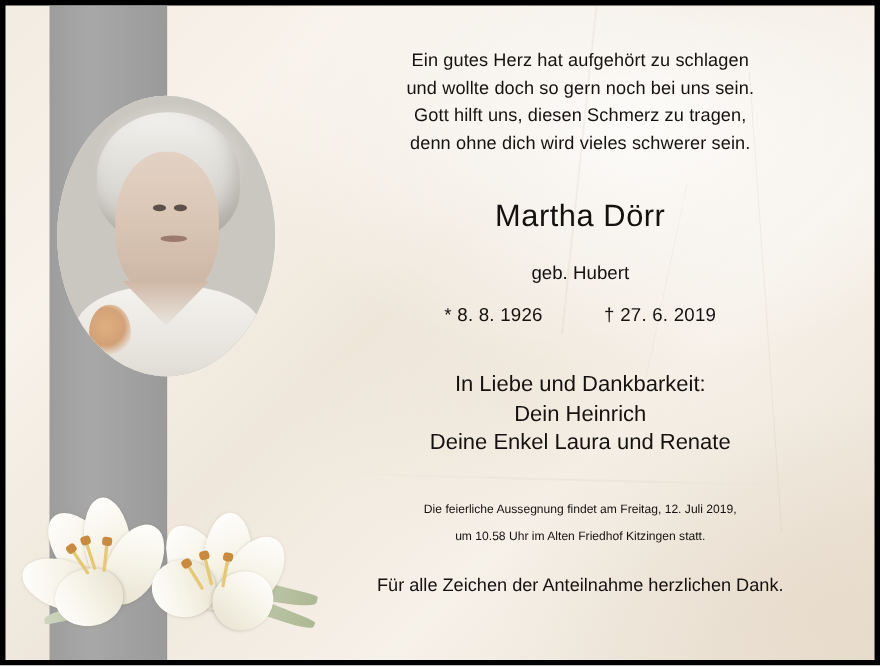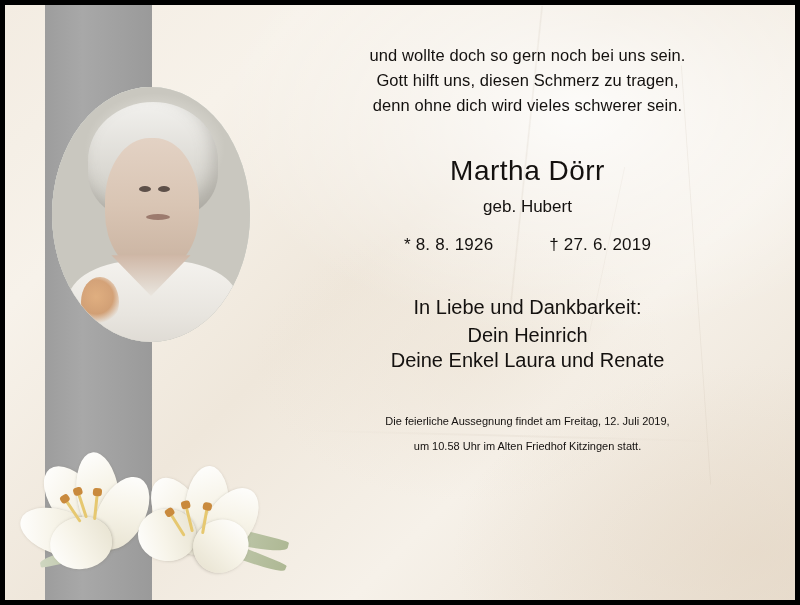--- a/index.html
+++ b/index.html
@@ -184,21 +184,21 @@
   .verse div { white-space: nowrap; }
 
   .name {
     margin-top: 30px;
     font-size: 28px;
     line-height: 46px;
     font-weight: 400;
     letter-spacing: .5px;
   }
   .maiden {
-    margin-top: 3px;
+    margin-top: 20px;
     font-size: 17px;
   }
   .dates {
     margin-top: 18px;
     font-size: 17px;
     letter-spacing: .2px;
   }
   .dates .sep { display: inline-block; width: 46px; }
 
   .dedication {
@@ -266,20 +266,21 @@
     <div class="petal" style="left:112px; top:76px; width:52px; height:58px; transform:rotate(-86deg);"></div>
     <div class="petal" style="left:166px; top:88px; width:52px; height:56px; transform:rotate(62deg);"></div>
     <div class="stamen" style="left:162px; top:76px; transform:rotate(-14deg);"></div>
     <div class="stamen" style="left:172px; top:78px; transform:rotate(10deg);"></div>
     <div class="stamen" style="left:154px; top:80px; transform:rotate(-32deg);"></div>
   </div>
 
   <div class="content">
 
     <div class="verse">
+      <div>Ein gutes Herz hat aufgehört zu schlagen</div>
       <div>und wollte doch so gern noch bei uns sein.</div>
       <div>Gott hilft uns, diesen Schmerz zu tragen,</div>
       <div>denn ohne dich wird vieles schwerer sein.</div>
     </div>
 
     <div class="name">Martha Dörr</div>
     <div class="maiden">geb. Hubert</div>
 
     <div class="dates">
       <span>* 8. 8. 1926</span>
@@ -291,15 +292,16 @@
       <div class="lead">In Liebe und Dankbarkeit:</div>
       <div>Dein Heinrich</div>
       <div>Deine Enkel Laura und Renate</div>
     </div>
 
     <div class="service">
       <div>Die feierliche Aussegnung findet am Freitag, 12. Juli 2019,</div>
       <div>um 10.58 Uhr im Alten Friedhof Kitzingen statt.</div>
     </div>
 
+    <div class="thanks">Für alle Zeichen der Anteilnahme herzlichen Dank.</div>
 
   </div>
 </div>
 
 </body></html>

